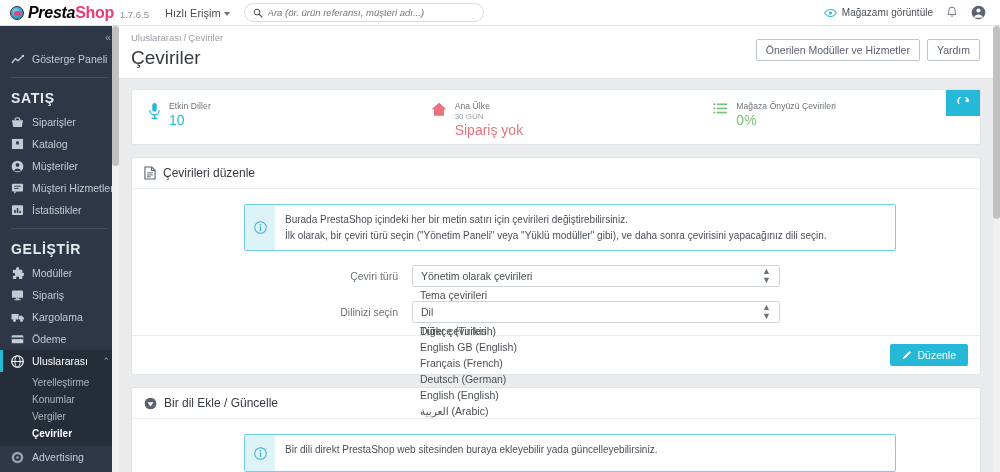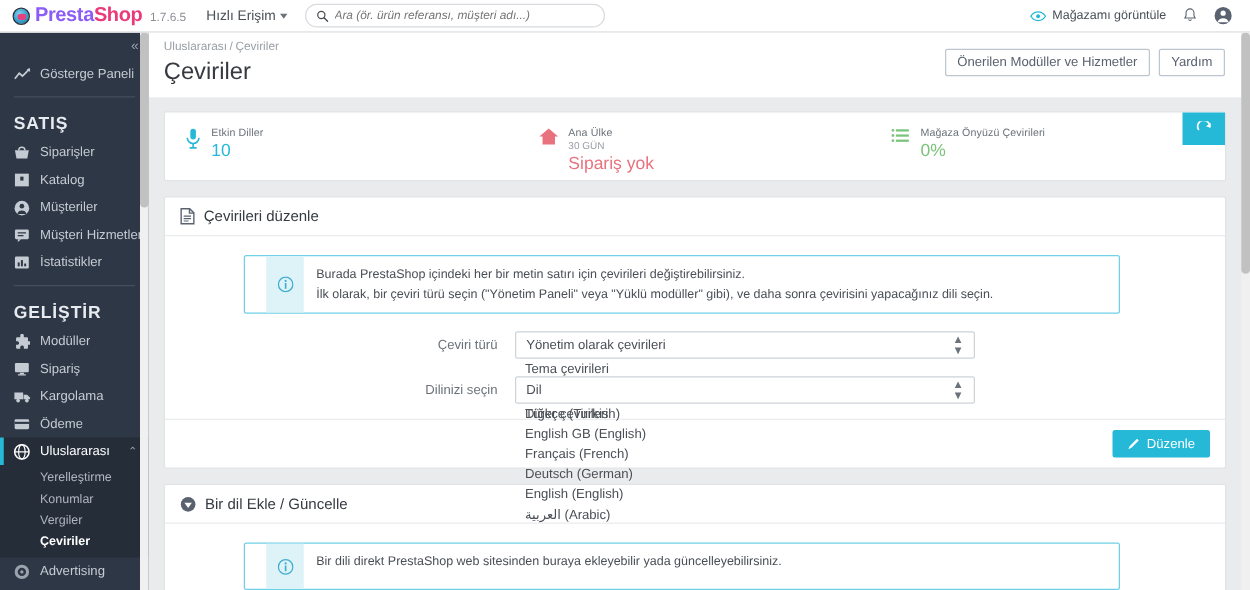--- a/index.html
+++ b/index.html
@@ -24,21 +24,21 @@
     width: 14px; height: 14px; border-radius: 50%;
     background: radial-gradient(circle at 40% 35%, #8ad4ee 0%, #3fa9d4 45%, #1f6f96 100%);
     position: relative; align-self: center; margin-right: 4px;
     border: 1px solid #2e2f3a;
   }
   .brand-logo::after{
     content:""; position:absolute; left:3px; top:4px; width:7px; height:5px;
     background:#e6417c; border-radius: 40% 40% 50% 50%;
   }
   .brand-name { font-size: 16px; font-weight: bold; letter-spacing: -.3px; }
-  .brand-name .p1 { color: #8b5cf6; }
+  .brand-name .p1 { color: #000000; font-style: italic; }
   .brand-name .p2 { color: #ea3a78; }
   .brand-ver { font-size: 9.5px; color: #8b8f96; margin-left: 6px; }
   .quick { margin-left: 16px; font-size: 11px; color: #4a4f56; cursor: pointer; white-space: nowrap; }
   .caret-d {
     display: inline-block; width: 0; height: 0; margin-left: 3px;
     border-left: 3px solid transparent; border-right: 3px solid transparent;
     border-top: 4px solid #6d737b; vertical-align: middle;
   }
   .search-wrap {
     margin-left: 14px; width: 240px; height: 19px;
@@ -130,21 +130,21 @@
     background: #fff; border: 1px solid #e2e3e5; border-radius: 2px; margin-top: 12px;
   }
   .panel-head {
     display: flex; align-items: center; gap: 7px;
     padding: 8px 12px; border-bottom: 1px solid #ebecee; font-size: 12px; color: #363a41;
   }
   .panel-body { padding: 15px 12px 12px 12px; position: relative; }
 
   .alert-info {
     border: 1px solid #6fd0e8; background: #fff; display: flex;
-    margin: 0 72px 0 51px; border-radius: 2px; min-height: 38px; padding-left: 17px;
+    margin: 0 72px 0 100px; border-radius: 2px; min-height: 38px;
   }
   .alert-ic {
     background: #ddf3f8; width: 30px; display: flex; align-items: center; justify-content: center; flex: 0 0 auto;
   }
   .alert-txt { padding: 7px 10px; font-size: 10px; color: #4a4f56; line-height: 1.55; }
 
   .form-row { display: flex; align-items: center; margin-top: 14px; }
   .form-label {
     width: 268px; text-align: right; padding-right: 14px; font-size: 10.5px; color: #6b7279;
     flex: 0 0 auto;

